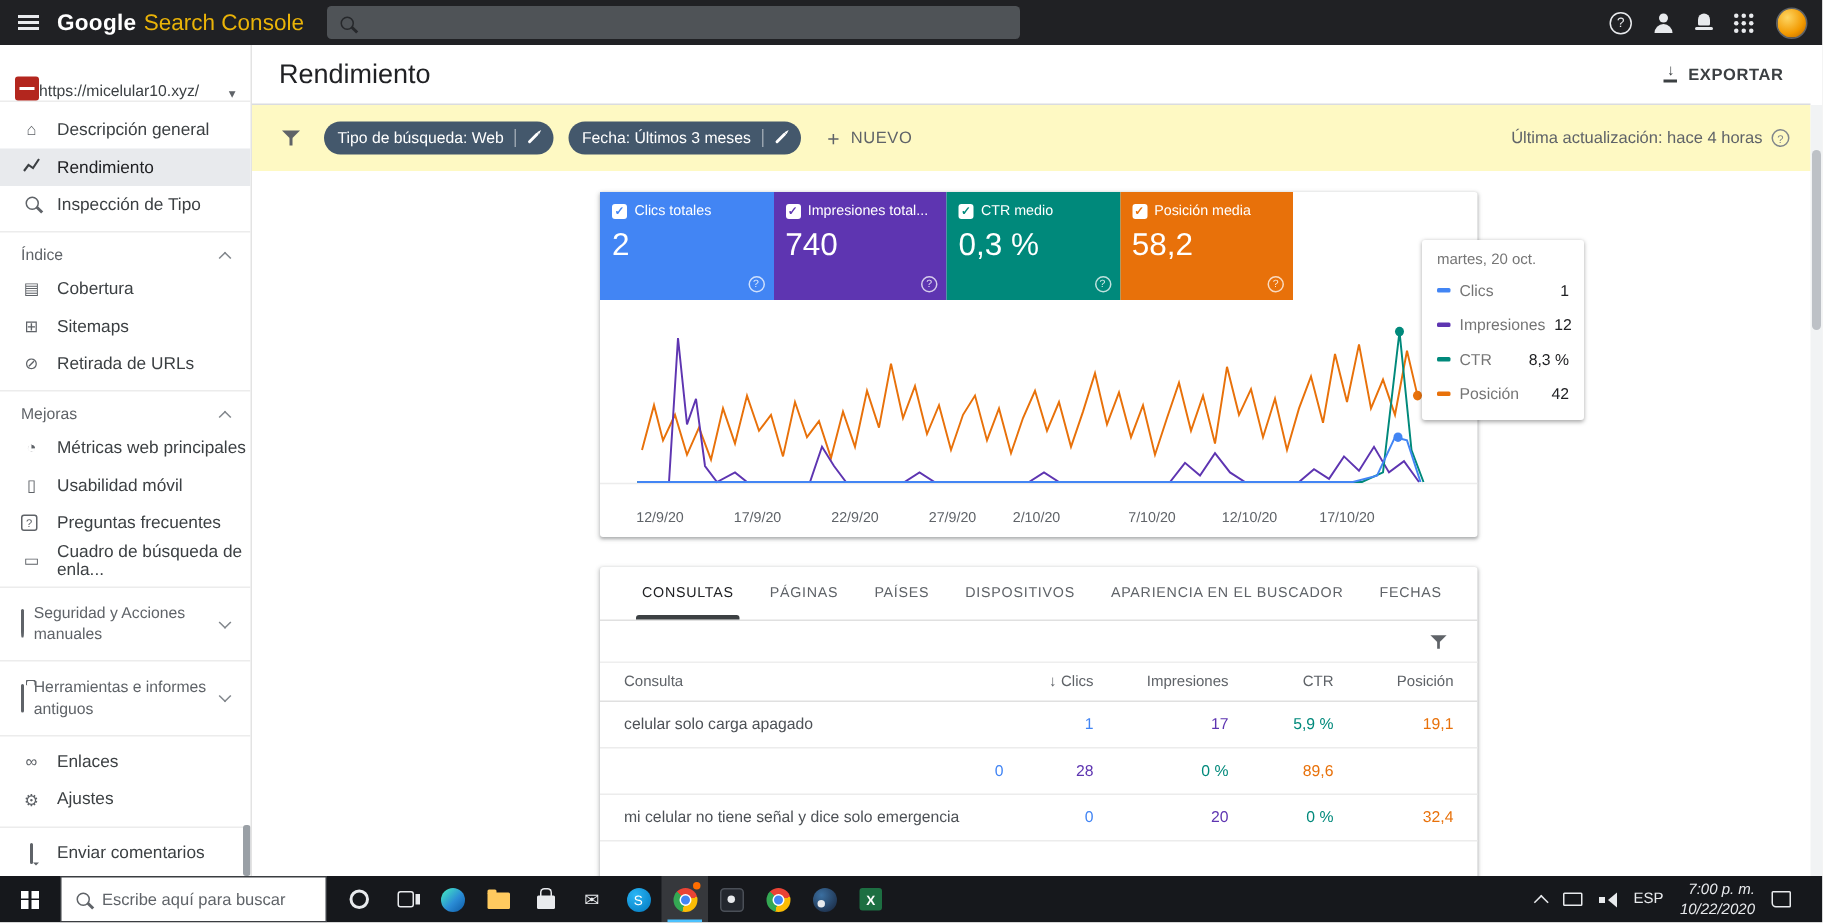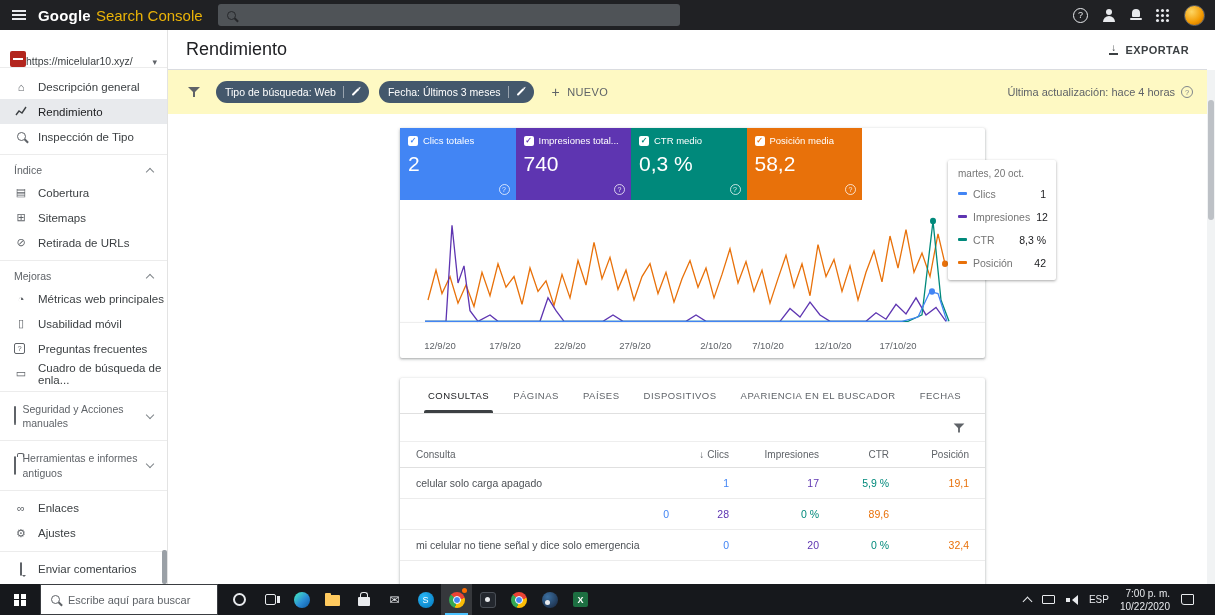--- a/index.html
+++ b/index.html
@@ -163,21 +163,21 @@
   .icon-steam { width:16px; height:16px; border-radius:50%; background:radial-gradient(circle at 35% 30%, #3b6fa0, #17233a); position:relative; }
   .icon-steam::after { content:""; position:absolute; left:3px; bottom:3px; width:5px; height:5px; border-radius:50%; background:#e8eaed; }
   .icon-excel { width:15px; height:15px; background:#1d6f42; border-radius:2px; color:#fff; font-weight:bold; font-size:9px; display:flex; align-items:center; justify-content:center; }
   .tray { margin-left:auto; display:flex; align-items:center; gap:11px; padding-right:6px; }
   .tray-chev { width:7px; height:7px; border-right:1.5px solid #e8eaed; border-bottom:1.5px solid #e8eaed; transform:rotate(-135deg); margin-top:4px; }
   .icon-monitor { width:13px; height:9px; border:1.4px solid #e8eaed; border-radius:1px; }
   .icon-speaker { position:relative; width:12px; height:10px; }
   .icon-speaker::before { content:""; position:absolute; left:0; top:3px; width:4px; height:4px; background:#e8eaed; }
   .icon-speaker::after { content:""; position:absolute; left:1px; top:0; border:5px solid transparent; border-right:6px solid #e8eaed; }
   .tray-lang { font-size:10px; }
-  .tray-clock { font-size:10px; text-align:right; line-height:1.3; }
+  .tray-clock { font-size:10px; text-align:right; line-height:1.3;font-style:italic; }
   .icon-action { width:13px; height:11px; border:1.4px solid #e8eaed; border-radius:1px 1px 1px 3px; }
   .show-desktop { width:4px; border-left:1px solid #5f6368; }
 </style>
 </head>
 <body>
 
 <div class="screen">
 
   <header class="topbar">
     <div class="hamburger">
@@ -385,21 +385,21 @@
           <polyline fill="none" stroke-width="1.3" vector-effect="non-scaling-stroke" points="25,110 502,110 518,106 530,82 538,84 547,110" stroke="#4285f4"></polyline>
           <circle cx="533" cy="16" r="3" fill="#00897b"></circle>
           <circle cx="532" cy="82" r="3" fill="#4285f4"></circle>
           <circle cx="545" cy="56" r="3" fill="#e8710a"></circle>
         </svg>
         <div class="x-labels">
           <span style="left:40px">12/9/20</span>
           <span style="left:105px">17/9/20</span>
           <span style="left:170px">22/9/20</span>
           <span style="left:235px">27/9/20</span>
-          <span style="left:316px">2/10/20</span>
+          <span style="left:291px">2/10/20</span>
           <span style="left:368px">7/10/20</span>
           <span style="left:433px">12/10/20</span>
           <span style="left:498px">17/10/20</span>
         </div>
       </div>
     </section>
 
     <div class="chart-tooltip">
       <div class="tt-date">martes, 20 oct.</div>
       <div class="tt-row">

